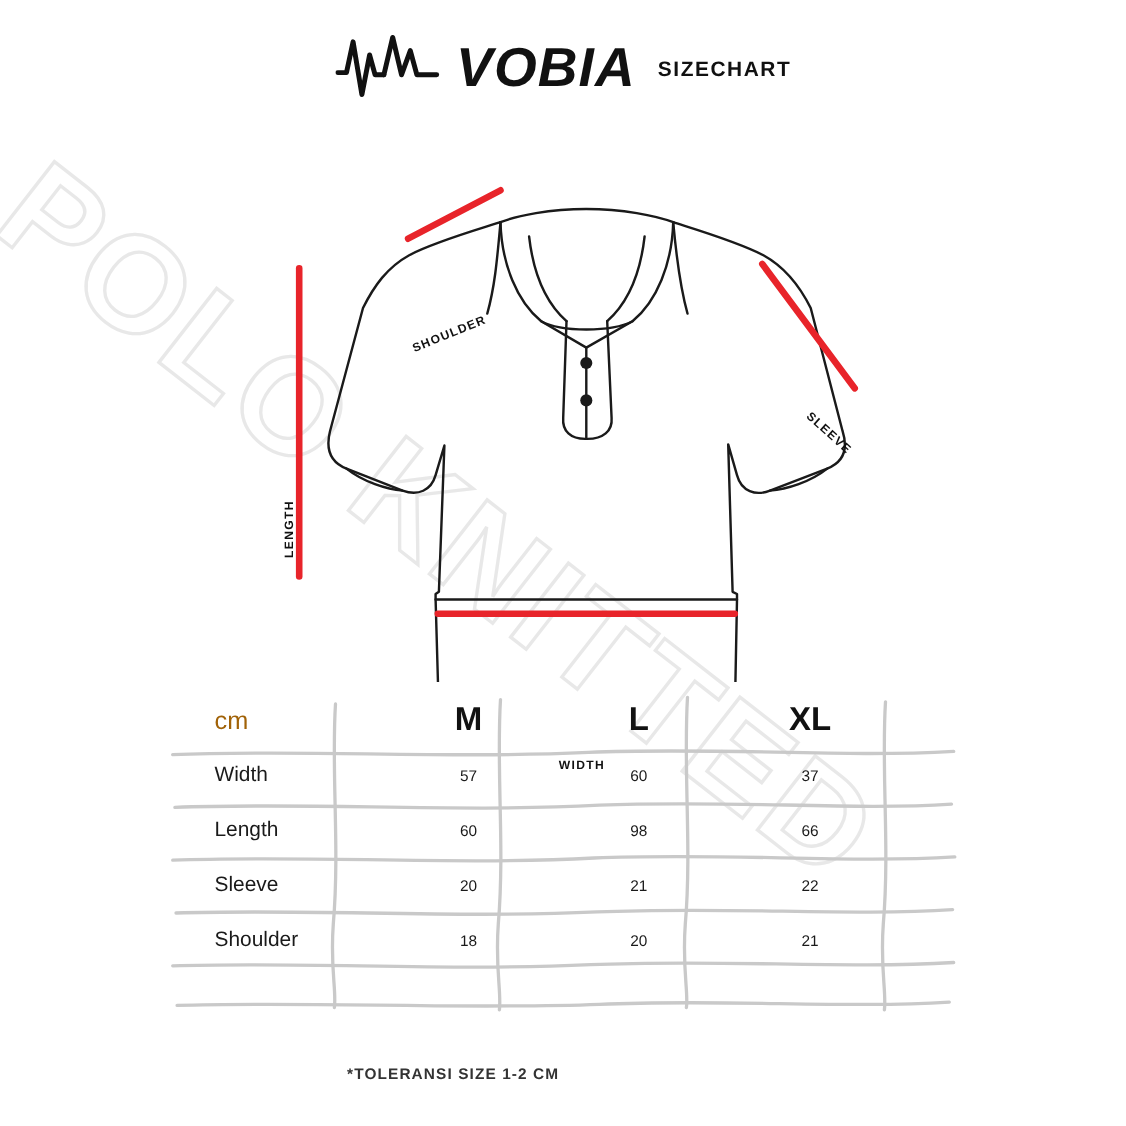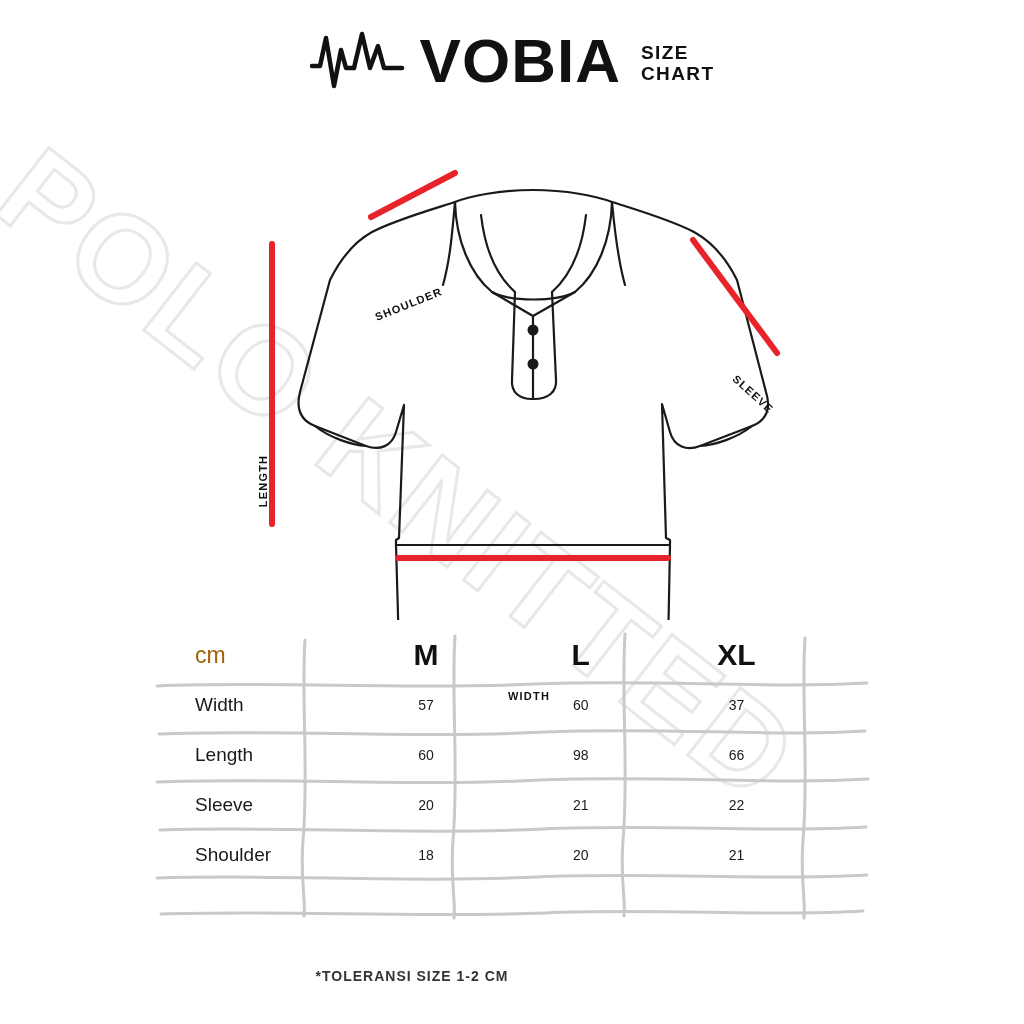--- a/index.html
+++ b/index.html
@@ -51,29 +51,30 @@
     align-items: center;
     justify-content: center;
     gap: 14px;
   }
   .logo-mark {
     width: 96px;
     height: 66px;
     display: block;
   }
   .brand {
-    font-size: 62px;
+    font-size: 50px;
     font-weight: bold;
     letter-spacing: 1px;
     line-height: 1;
     color: #111;
+    font-style: italic;
   }
   .size-chart-words {
     display: flex;
-    flex-direction: column;
+    flex-direction: row;
     line-height: 1.08;
     margin-left: 6px;
     margin-top: 6px;
   }
   .size-chart-words span {
     font-size: 19px;
     font-weight: bold;
     letter-spacing: 1.4px;
     color: #111;
   }

